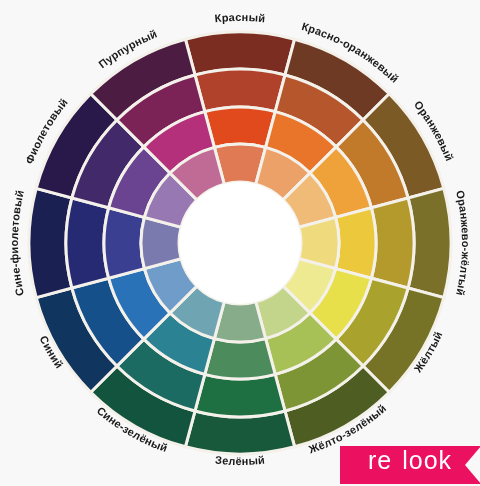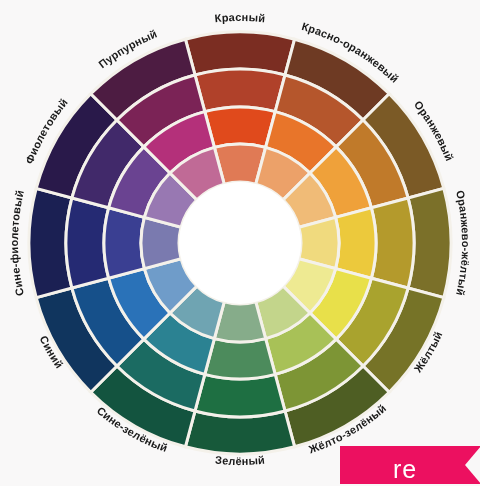--- a/index.html
+++ b/index.html
@@ -19,21 +19,21 @@
     fill:#1a1a1a;
     letter-spacing:0.2px;
   }
   .watermark{
     position:absolute;
     right:0;
     bottom:2px;
     width:140px;
     height:38px;
     display:flex;
-    align-items:flex-end;
+    align-items:flex-start;
     justify-content:center;
     background:#ec1060;
     color:#ffffff;
     font-family:"Liberation Sans", sans-serif;
     font-size:25px;
     letter-spacing:1px;
   }
   .watermark .wm-gap{display:inline-block;width:10px;}
   .watermark::after{
     content:"";
@@ -176,15 +176,16 @@
         <path id="labpath8" d="M 18.540780842319037 258.48593717119587 A 222 222 0 0 0 115.85917542949424 427.0463411072193" fill="none"></path>
         <path id="labpath9" d="M 40.46772172158492 340.31839458717513 A 222 222 0 0 1 40.467721721584894 145.6816054128249" fill="none"></path>
         <path id="labpath10" d="M 18.54078084231901 227.5140628288043 A 222 222 0 0 1 115.85917542949412 58.95365889278082" fill="none"></path>
         <path id="labpath11" d="M 55.95365889278071 118.85917542949424 A 222 222 0 0 1 224.51406282880413 21.540780842319037" fill="none"></path>
       </defs>
     </svg>
 
   <div class="watermark">
     <span>re</span>
     <span class="wm-gap"></span>
+    <span>look</span>
   </div>
 
 </div>
 
 </body></html>

